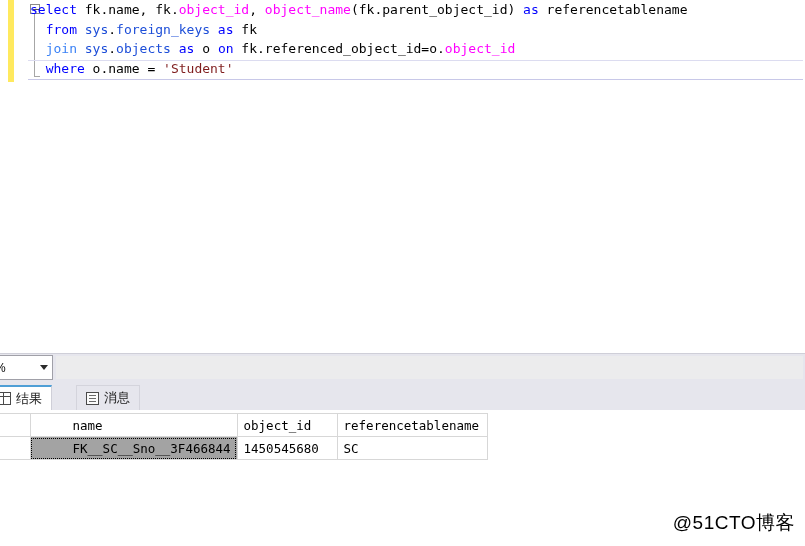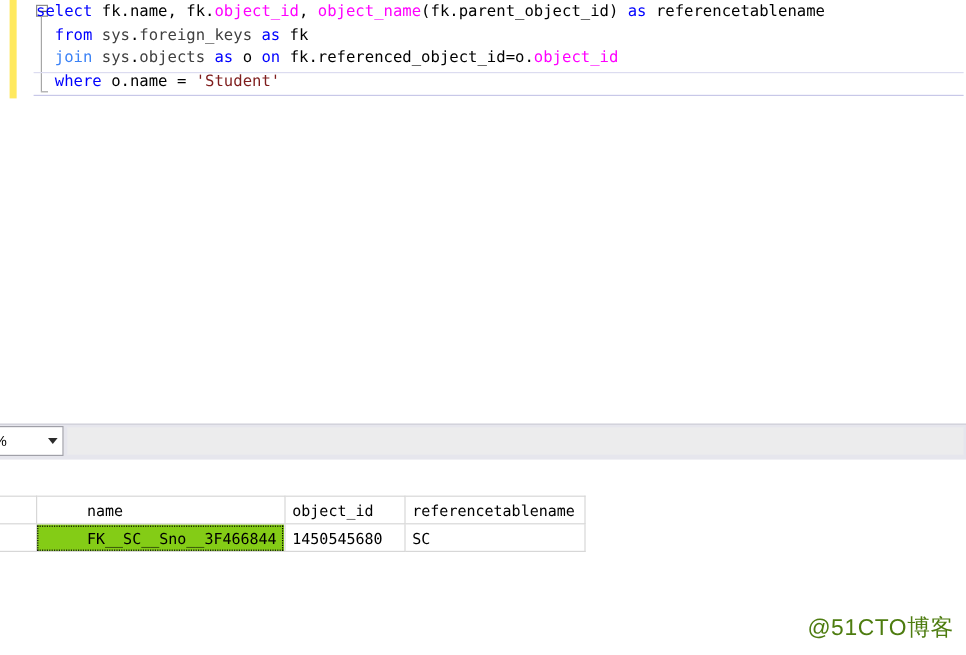--- a/index.html
+++ b/index.html
@@ -71,21 +71,21 @@
     width: 775px;
     font-family: "DejaVu Sans Mono", "Liberation Mono", monospace;
     font-size: 13px;
     line-height: 19.5px;
     white-space: pre;
     color: #000000;
   }
   .code .ln { display: block; height: 19.5px; }
   .kw   { color: #0000ff; }
   .kw-dim { color: #3b82f6; }
-  .sysobj { color: #404040; }
+  .sysobj { color: #1d4ed8; }
   .col  { color: #ff00ff; }
   .str  { color: #7f1d1d; }
   .plain{ color: #000000; }
 
   
   .cur-line-box {
     position: absolute;
     left: 28px; top: 60px;
     width: 775px; height: 20px;
     border-top: 1px solid #dcdcf0;
@@ -232,31 +232,31 @@
   .grid .rowhdr {
     width: 30px;
     background: #ffffff;
     border-left: none;
     padding: 0;
   }
   .grid .c-name { width: 198px; padding-left: 42px; }
   .grid .c-objid { width: 100px; }
   .grid .c-reftbl { width: 150px; }
   td.selected-cell {
-    background: #84cc16;
+    background: #a3a3a3;
     outline: 1px dotted #000000;
     outline-offset: -2px;
   }
 
   
   .watermark {
     position: absolute;
     right: 10px; bottom: 10px;
     font-size: 19px;
-    color: #4d7c0f;
+    color: #000000;
     letter-spacing: 0.5px;
     user-select: none;
   }
 </style>
 </head>
 <body>
 
 <div id="app">
 
   <div class="editor-pane">
@@ -273,20 +273,30 @@
 
   <div class="splitter-row">
     <div class="hscroll-track"></div>
     <div class="hscroll-left-arrow"></div>
     <div class="zoom-combo">
       <span>0 %</span>
       <span class="arrow"></span>
     </div>
   </div>
 
+  <div class="tabstrip">
+    <div class="tab active">
+      <span class="tab-icon grid-icon"></span>
+      <span>结果</span>
+    </div>
+    <div class="tab inactive">
+      <span class="tab-icon msg-icon"></span>
+      <span>消息</span>
+    </div>
+  </div>
 
   <div class="results-area">
     <table class="grid">
       <thead>
         <tr>
           <th class="rowhdr"></th>
           <th class="c-name">name</th>
           <th class="c-objid">object_id</th>
           <th class="c-reftbl">referencetablename</th>
         </tr>

